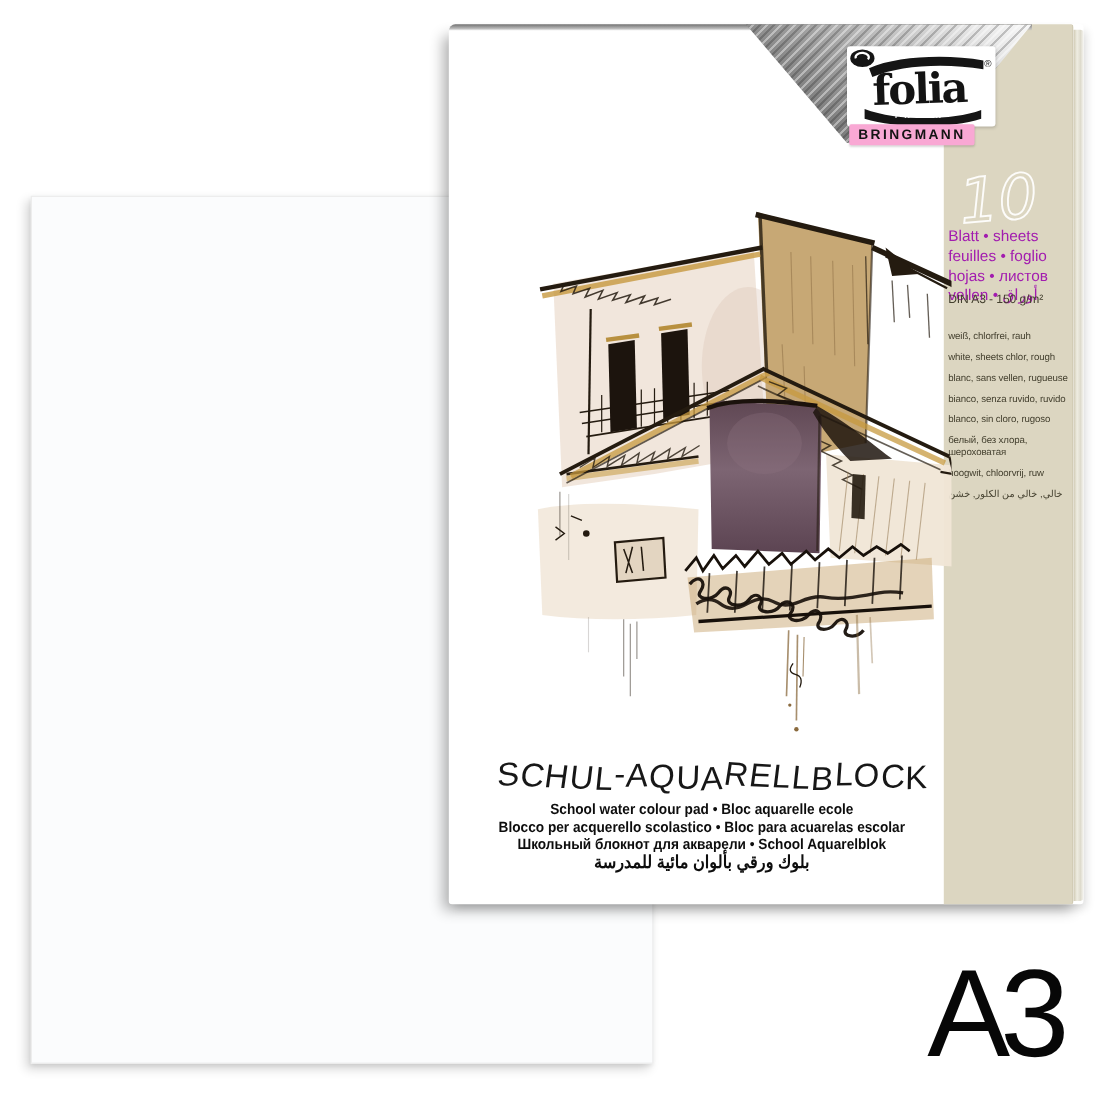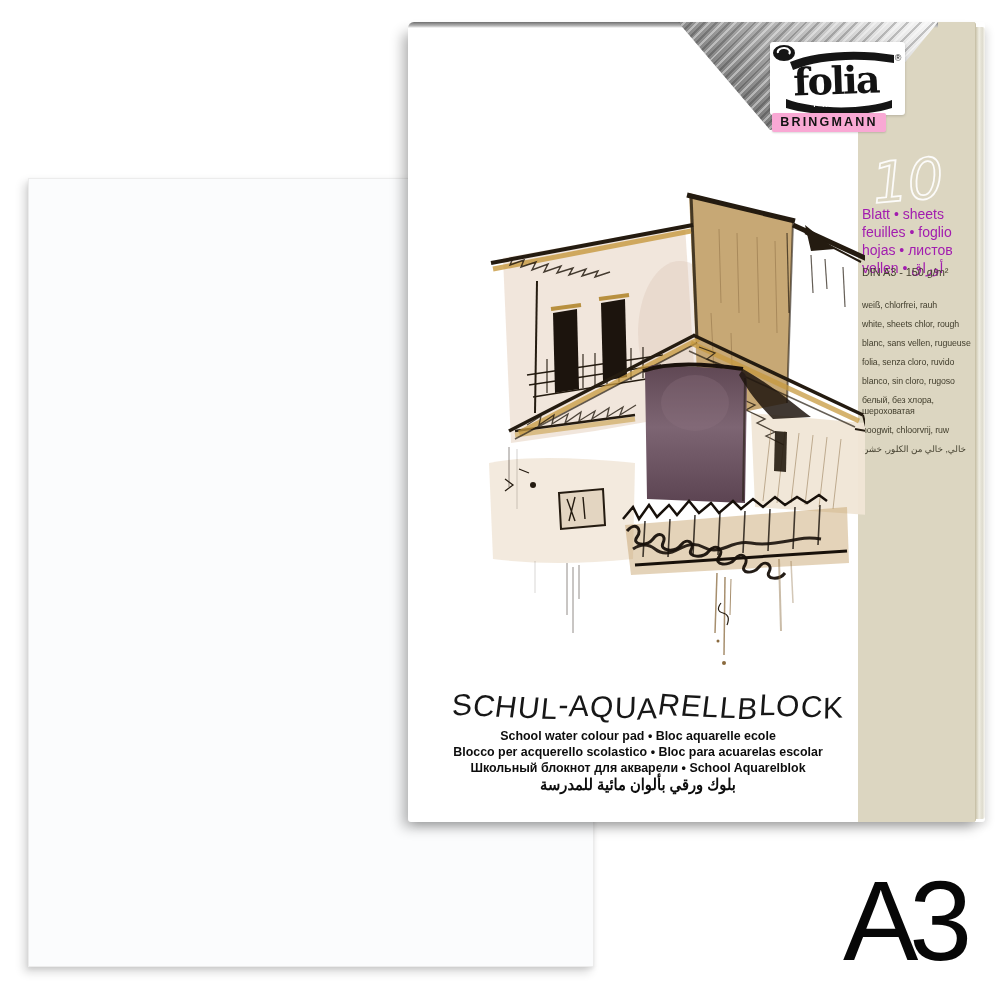--- a/index.html
+++ b/index.html
@@ -98,21 +98,21 @@
         <div class="count-line">Blatt • sheets</div>
         <div class="count-line">feuilles • foglio</div>
         <div class="count-line">hojas • листов</div>
         <div class="count-line">vellen • أوراق</div>
       </div>
     <div class="spec-format">DIN A3 - 150 g/m²</div>
     <div class="spec-lines">
         <div class="spec-line">weiß, chlorfrei, rauh</div>
         <div class="spec-line">white, sheets chlor, rough</div>
         <div class="spec-line">blanc, sans vellen, rugueuse</div>
-        <div class="spec-line">folia, senza cloro, ruvido</div>
+        <div class="spec-line">bianco, senza ruvido, ruvido</div>
         <div class="spec-line">blanco, sin cloro, rugoso</div>
         <div class="spec-line">белый, без хлора,
 шероховатая</div>
         <div class="spec-line">hoogwit, chloorvrij, ruw</div>
         <div class="spec-line">خالي, خالي من الكلور, خشن</div>
       </div>
   </div>
 
   <div class="page-edge"></div>
   <div class="top-edge"></div>

